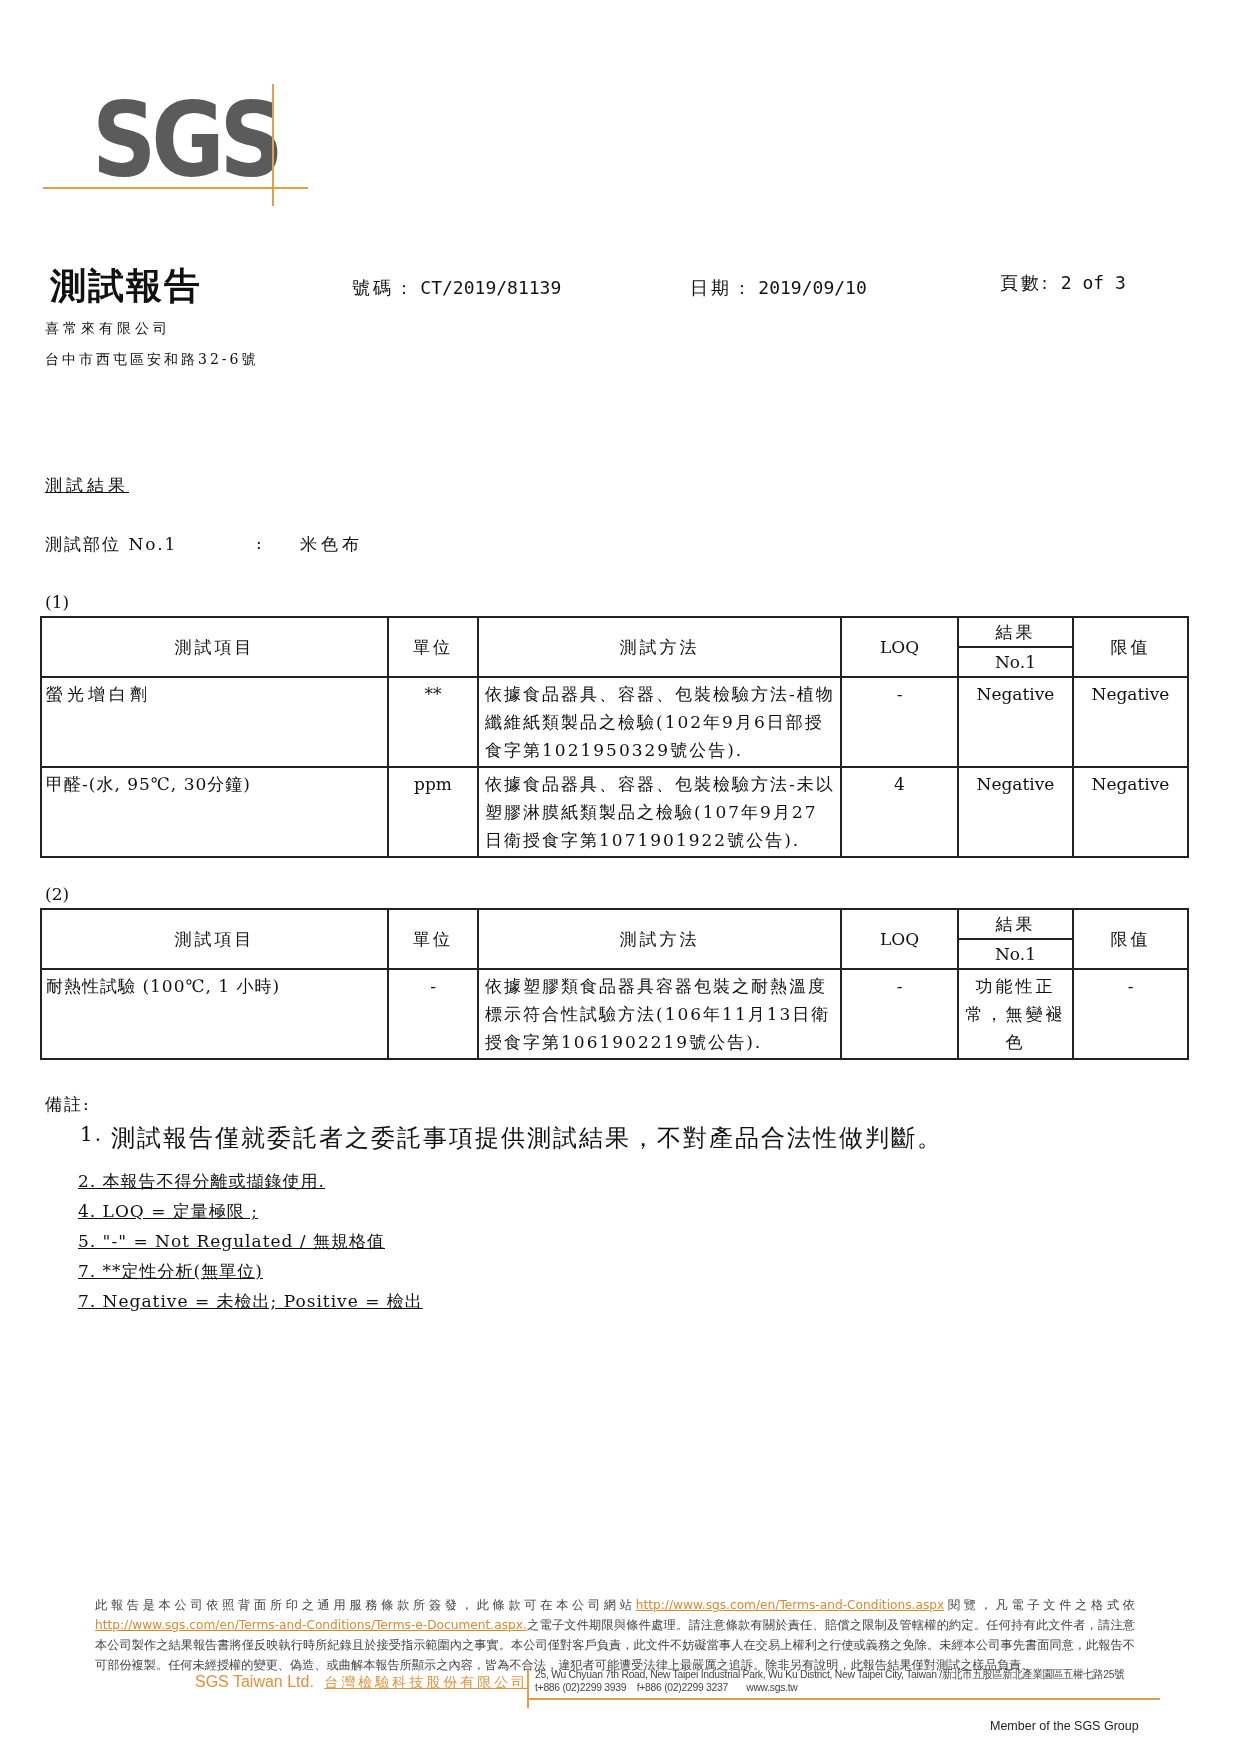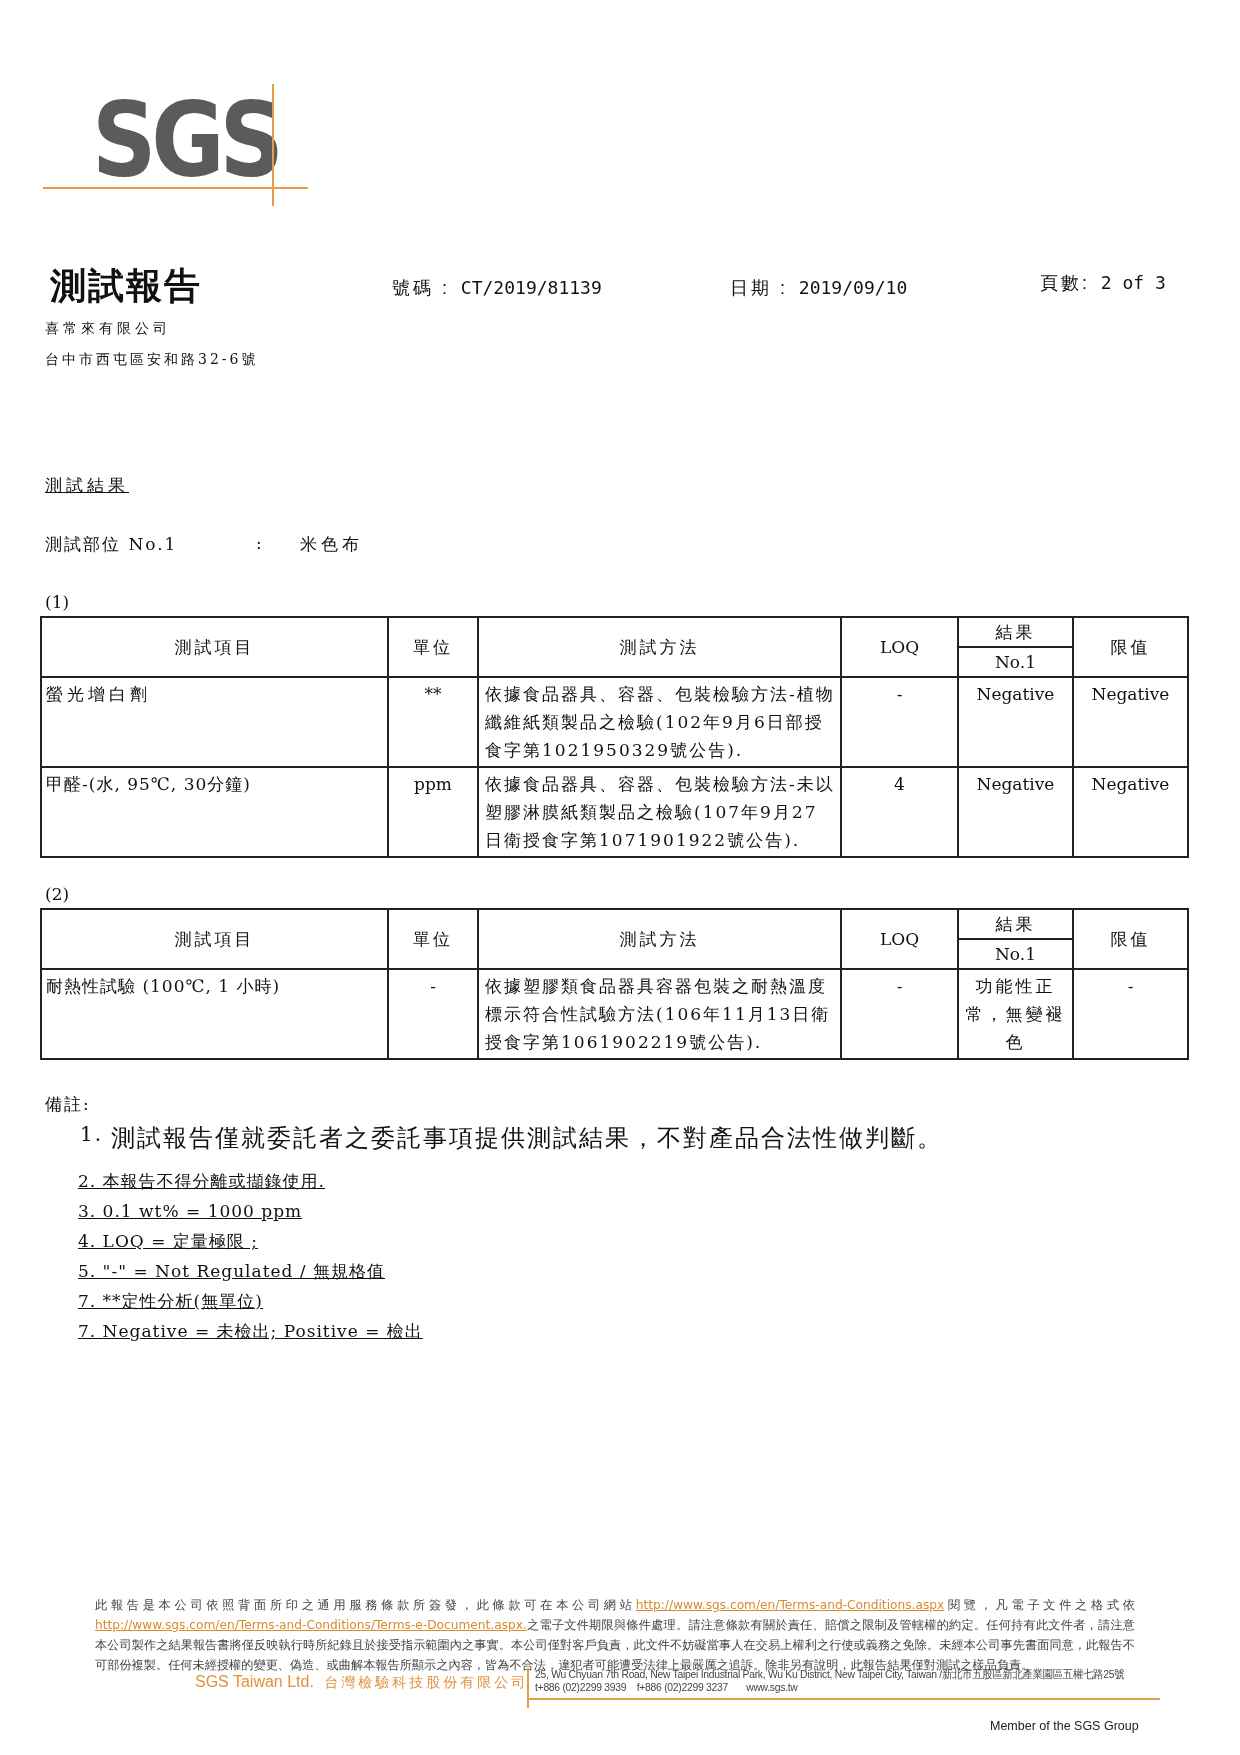--- a/index.html
+++ b/index.html
@@ -8,21 +8,21 @@
   .abs { position:absolute; }
   
   .logo-text { left:92px; top:88px; font-family:"DejaVu Sans","Liberation Sans",sans-serif;
                font-weight:bold; font-size:104px; color:#5b5b5b; letter-spacing:-6px;
                transform:scaleX(0.86); transform-origin:left top; line-height:1; }
   .logo-hline { left:43px; top:187px; width:265px; height:2px; background:#e39f45; }
   .logo-vline { left:272px; top:84px; width:2px; height:122px; background:#e39f45; }
   
   .title { left:50px; top:262px; font-size:36px; font-weight:bold; letter-spacing:2px; }
   .meta { font-size:18px; top:276px; font-family:"DejaVu Sans Mono","Liberation Mono",monospace; }
-  .meta .lbl { font-family:Liberation Sans, sans-serif; letter-spacing:3px;margin-left:40px; }
+  .meta .lbl { font-family:Liberation Serif, serif; letter-spacing:3px; }
   .client { left:45px; font-size:14px; letter-spacing:4px; }
   .sec-title { left:45px; top:474px; font-size:17px; letter-spacing:4px; text-decoration:underline; }
   .part-row { top:533px; font-size:17px; letter-spacing:2px; }
   .lab { font-size:17px; left:45px; }
   
   table.res { position:absolute; left:40px; width:1147px; border-collapse:collapse;
               font-size:17px; table-layout:fixed; }
   table.res td, table.res th { border:2px solid #222; font-weight:normal; padding:2px 4px;
               vertical-align:top; line-height:28px; }
   table.res th { vertical-align:middle; text-align:center; letter-spacing:3px; height:25px; padding:0 4px; }
@@ -34,21 +34,21 @@
   .note1 { left:80px; top:1122px; font-size:24px; letter-spacing:2px; }
   .note1 .num { font-size:20px; vertical-align:top; margin-right:8px; }
   .notes-list { left:78px; top:1166px; font-size:17px; line-height:30px; letter-spacing:1px;text-decoration:underline; }
   .notes-list div { height:30px; white-space:pre; }
   
   .disclaimer { left:95px; top:1595px; width:1040px; font-family:"DejaVu Sans","Liberation Sans",sans-serif;
                 font-size:12.2px; line-height:20px; color:#444; text-align:justify; }
   .disclaimer a { color:#d88a2f; text-decoration:underline; }
   .foot-company { left:195px; top:1673px; font-family:"Liberation Sans","DejaVu Sans",sans-serif;
                   font-size:16px; color:#e0913a; }
-  .foot-company .zh { letter-spacing:3px; margin-left:6px; font-family:"DejaVu Serif",serif; font-size:14px; }
+  .foot-company .zh { letter-spacing:3px; margin-left:6px; font-family:"DejaVu Serif",serif; font-size:14px;text-decoration:underline; }
   .foot-vline { left:527px; top:1668px; width:2px; height:40px; background:#e39f45; }
   .foot-addr { left:535px; top:1668px; font-family:"Liberation Sans","DejaVu Sans",sans-serif;
                font-size:11.5px; color:#444; line-height:13px; letter-spacing:-0.3px; transform:scaleX(0.9); transform-origin:left top; }
   .foot-hline { left:527px; top:1698px; width:633px; height:2px; background:#e39f45; }
   .foot-member { left:990px; top:1719px; font-family:"Liberation Sans","DejaVu Sans",sans-serif;
                  font-size:12.5px; color:#222; }
 </style>
 </head>
 <body>
 
@@ -151,21 +151,20 @@
   </tr>
 </tbody>
   </table>
 
 <div class="abs notes-head">備註:</div>
 <div class="abs note1">
   <span class="num">1.</span><span>測試報告僅就委託者之委託事項提供測試結果，不對產品合法性做判斷。</span>
 </div>
 <div class="abs notes-list">
   <div>2. 本報告不得分離或擷錄使用.</div>
-  <div>3. 0.1 wt% = 1000 ppm</div>
   <div>4. LOQ = 定量極限 ;</div>
   <div>5. "-" = Not Regulated / 無規格值</div>
   <div>7. **定性分析(無單位)</div>
   <div>7. Negative = 未檢出; Positive = 檢出</div>
 </div>
 
 <div class="abs disclaimer">
   <span>此報告是本公司依照背面所印之通用服務條款所簽發，此條款可在本公司網站</span><a>http://www.sgs.com/en/Terms-and-Conditions.aspx</a><span>閱覽，凡電子文件之格式依</span>
   <a>http://www.sgs.com/en/Terms-and-Conditions/Terms-e-Document.aspx.</a><span>之電子文件期限與條件處理。請注意條款有關於責任、賠償之限制及管轄權的約定。任何持有此文件者，請注意本公司製作之結果報告書將僅反映執行時所紀錄且於接受指示範圍內之事實。本公司僅對客戶負責，此文件不妨礙當事人在交易上權利之行使或義務之免除。未經本公司事先書面同意，此報告不可部份複製。任何未經授權的變更、偽造、或曲解本報告所顯示之內容，皆為不合法，違犯者可能遭受法律上最嚴厲之追訴。除非另有說明，此報告結果僅對測試之樣品負責。</span>
 </div>

